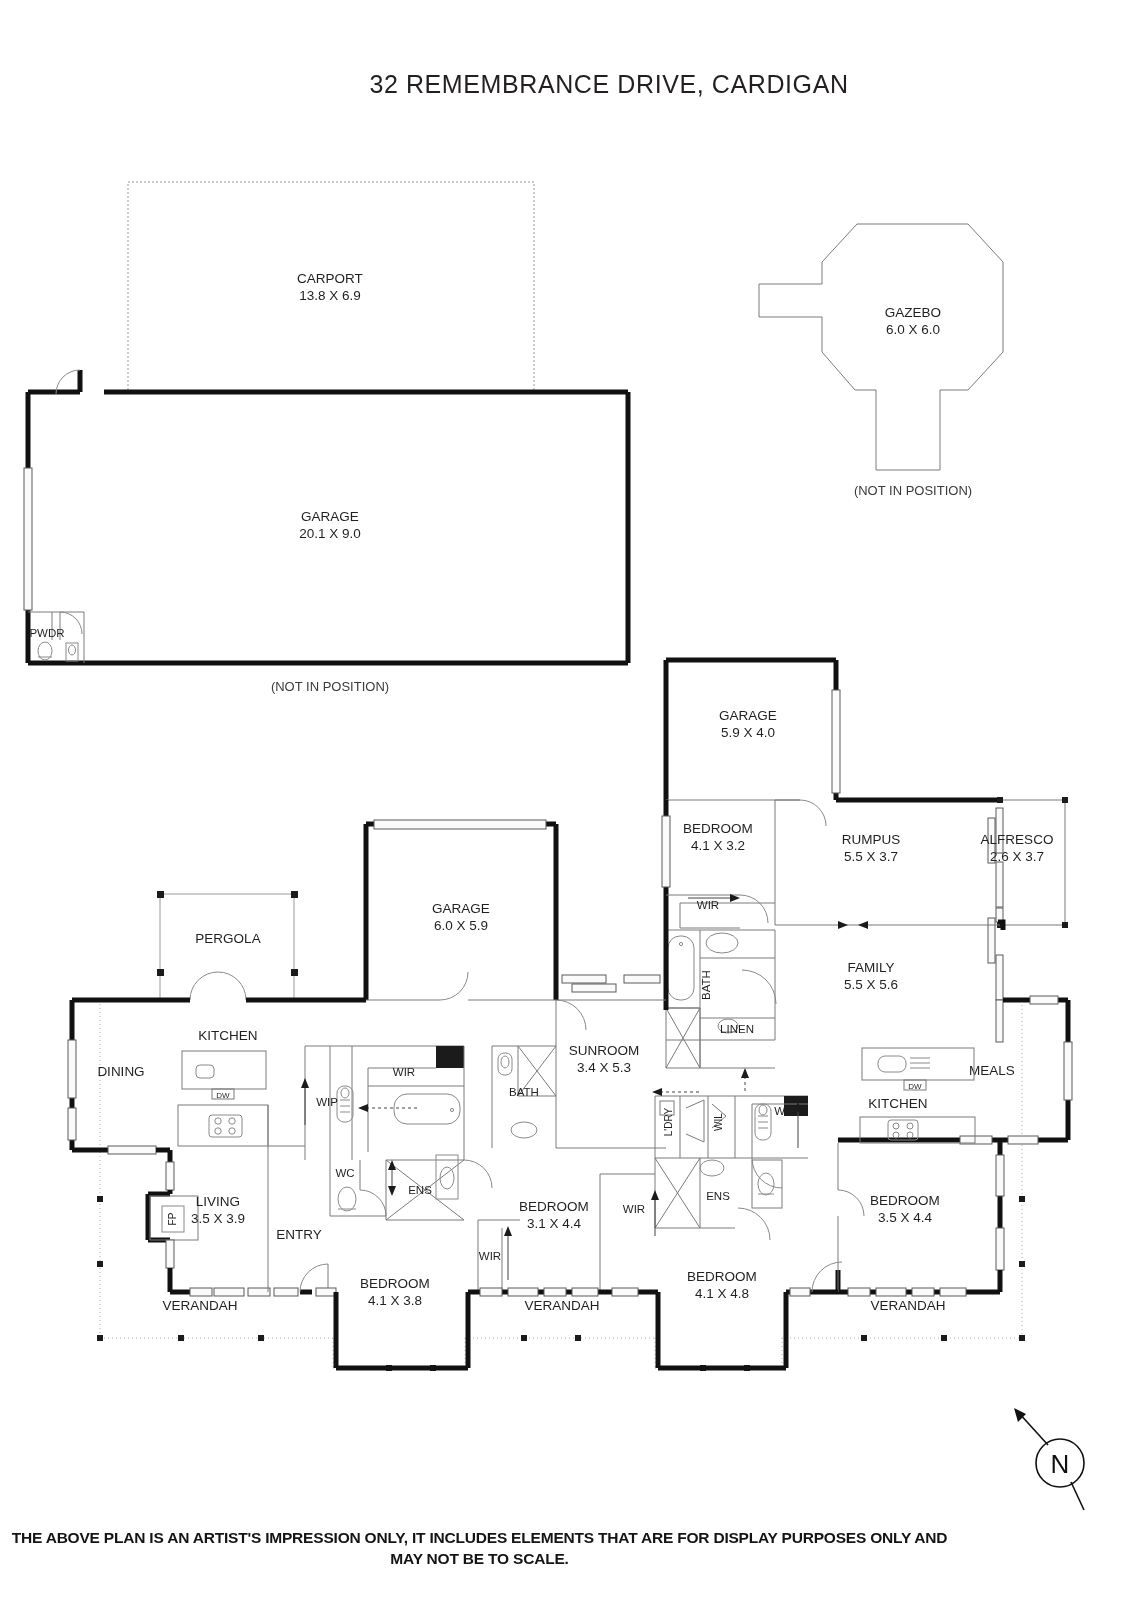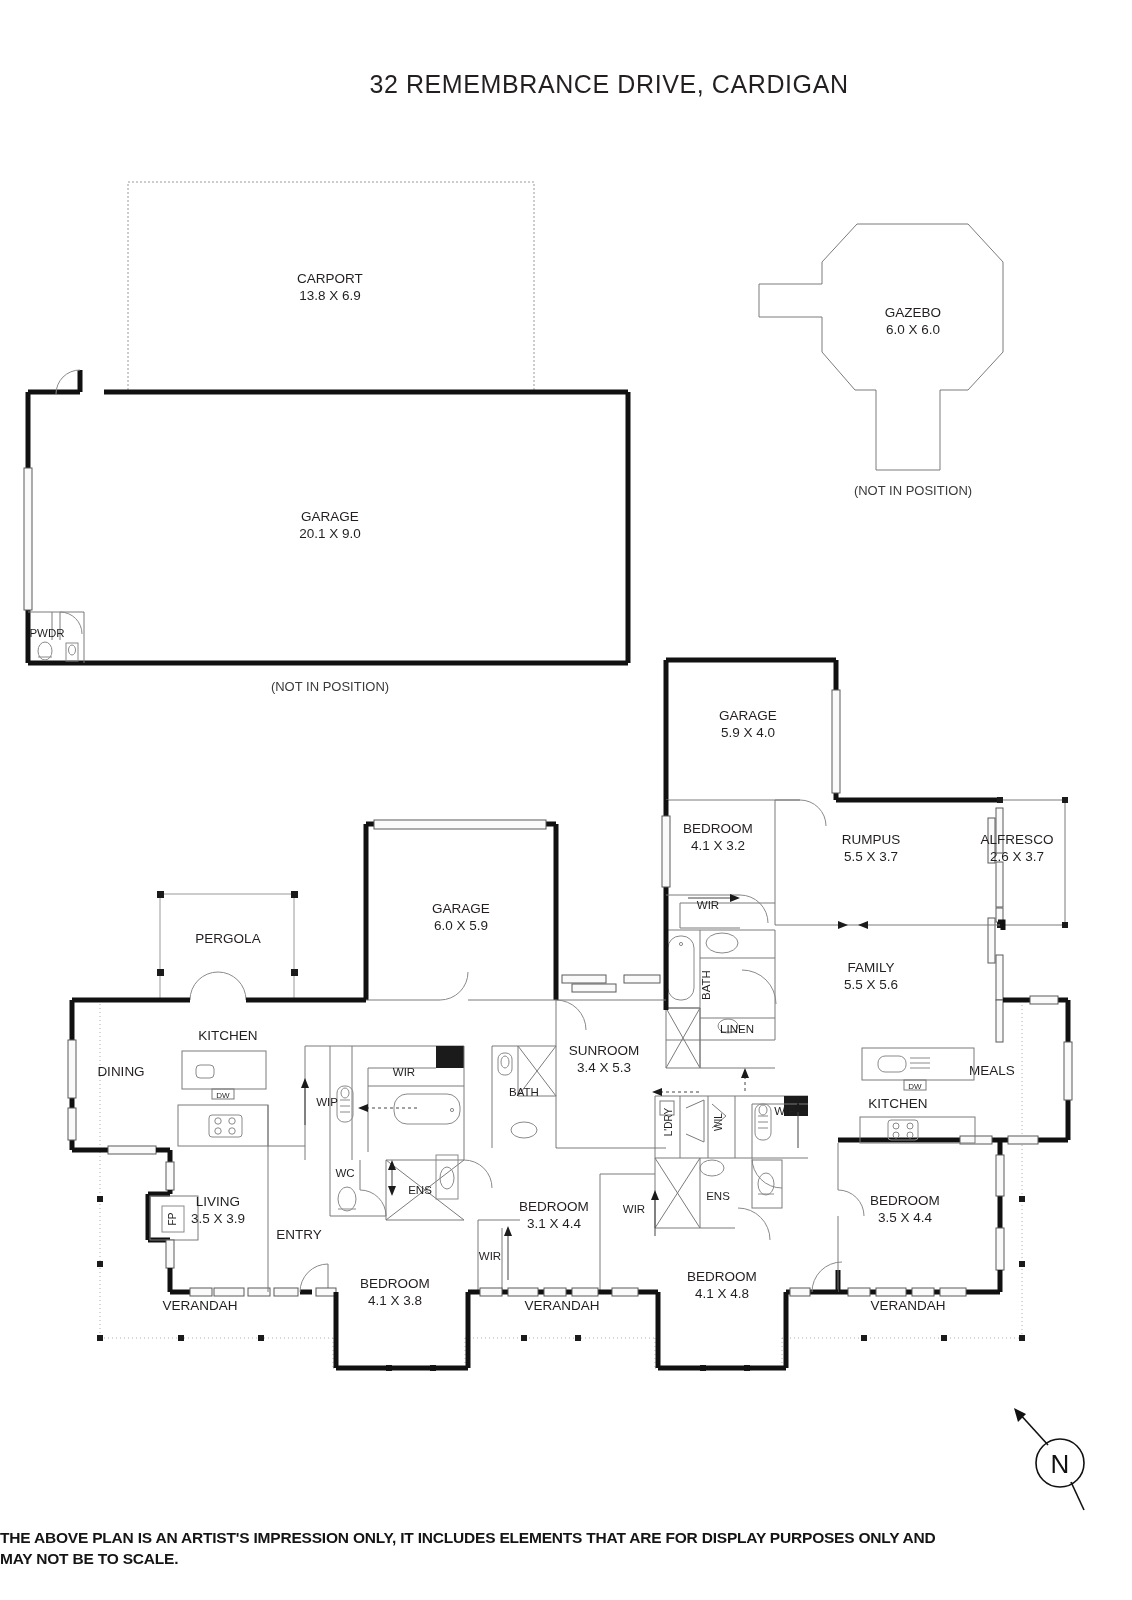--- a/index.html
+++ b/index.html
@@ -3,21 +3,21 @@
 <meta charset="utf-8">
 <style>
   html,body{margin:0;padding:0;background:#fff;}
   body{width:1132px;height:1600px;position:relative;
        font-family:"Liberation Sans","DejaVu Sans",sans-serif;color:#231f20;}
   #page{position:relative;width:1132px;height:1600px;overflow:hidden;}
 
   .title{position:absolute;left:0;top:70px;width:1132px;text-align:center;
          font-size:25px;letter-spacing:.6px;font-weight:400;color:#231f20;margin-left:43px;}
 
-  .footer{position:absolute;left:0;top:1528px;width:959px;text-align:left;
+  .footer{position:absolute;left:0;top:1528px;width:959px;text-align:center;
           font-size:15.5px;font-weight:700;line-height:1.35;letter-spacing:-.2px;color:#141414;}
 
   svg.plan{position:absolute;left:0;top:0;width:1132px;height:1600px;}
 
   
   .rm{font-family:"Liberation Sans","DejaVu Sans",sans-serif;font-size:13.5px;fill:#231f20;text-anchor:middle;}
   .rm.sm{font-size:11.5px;}
   .rm.xs{font-size:10px;}
   .rm.tiny{font-size:8px;}
   .note{font-family:"Liberation Sans","DejaVu Sans",sans-serif;font-size:13px;fill:#3a3a3a;text-anchor:middle;}

